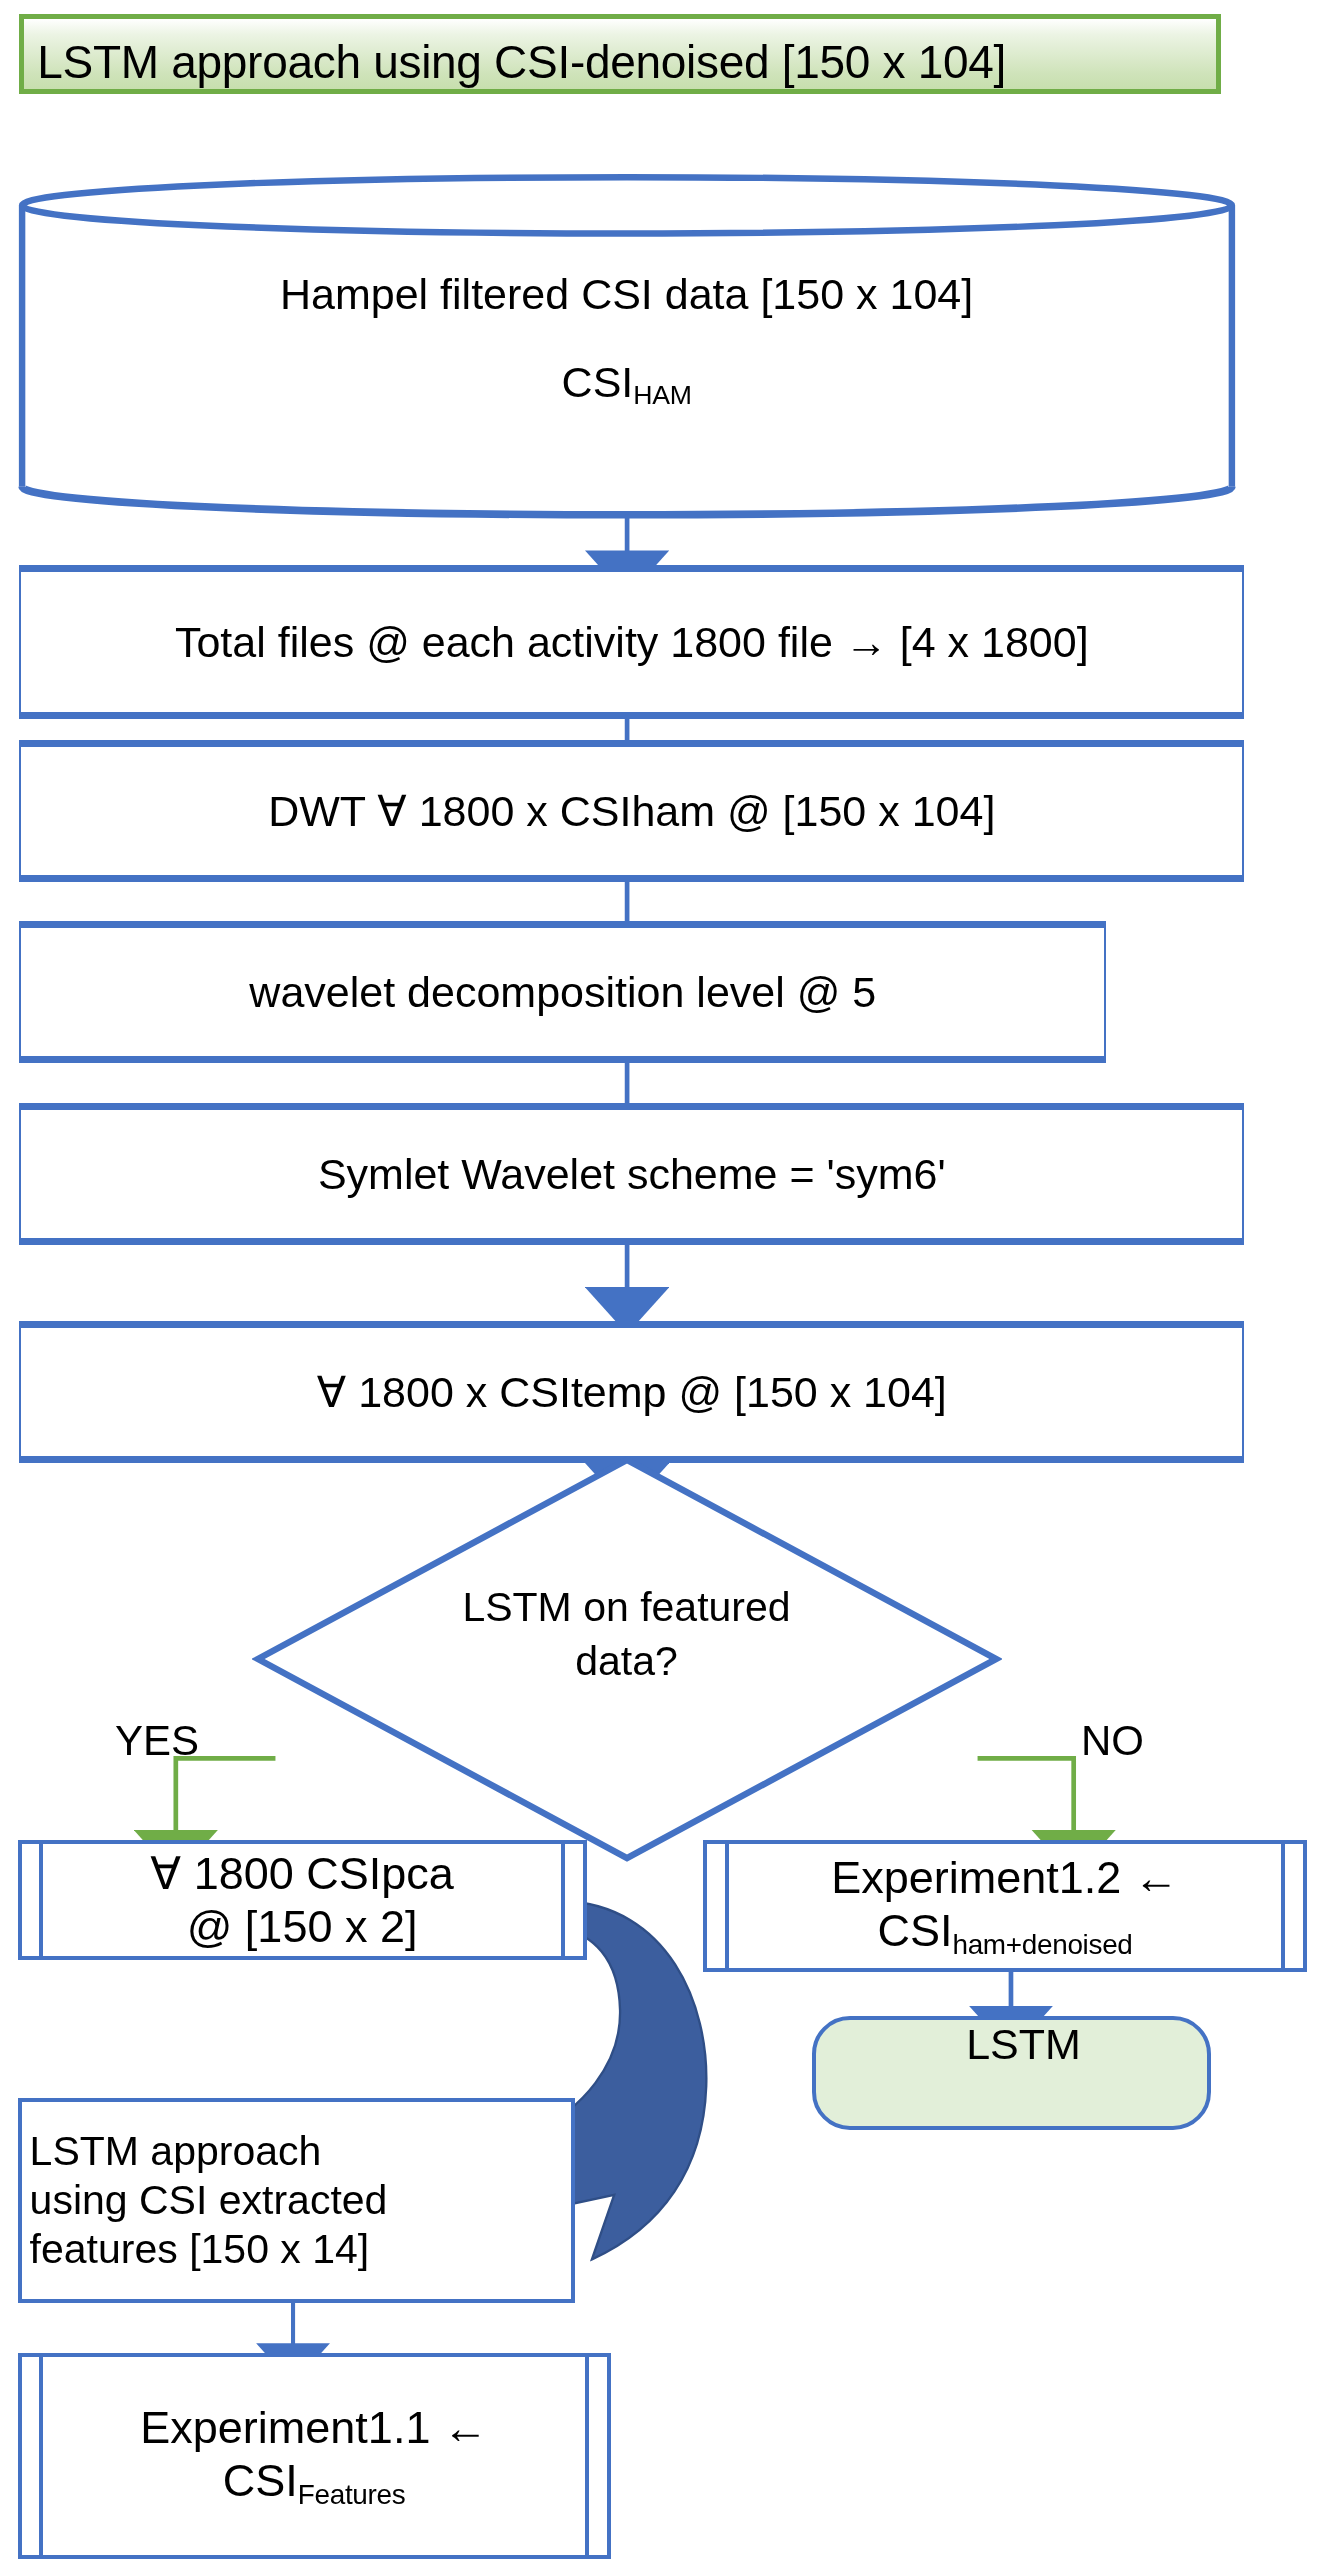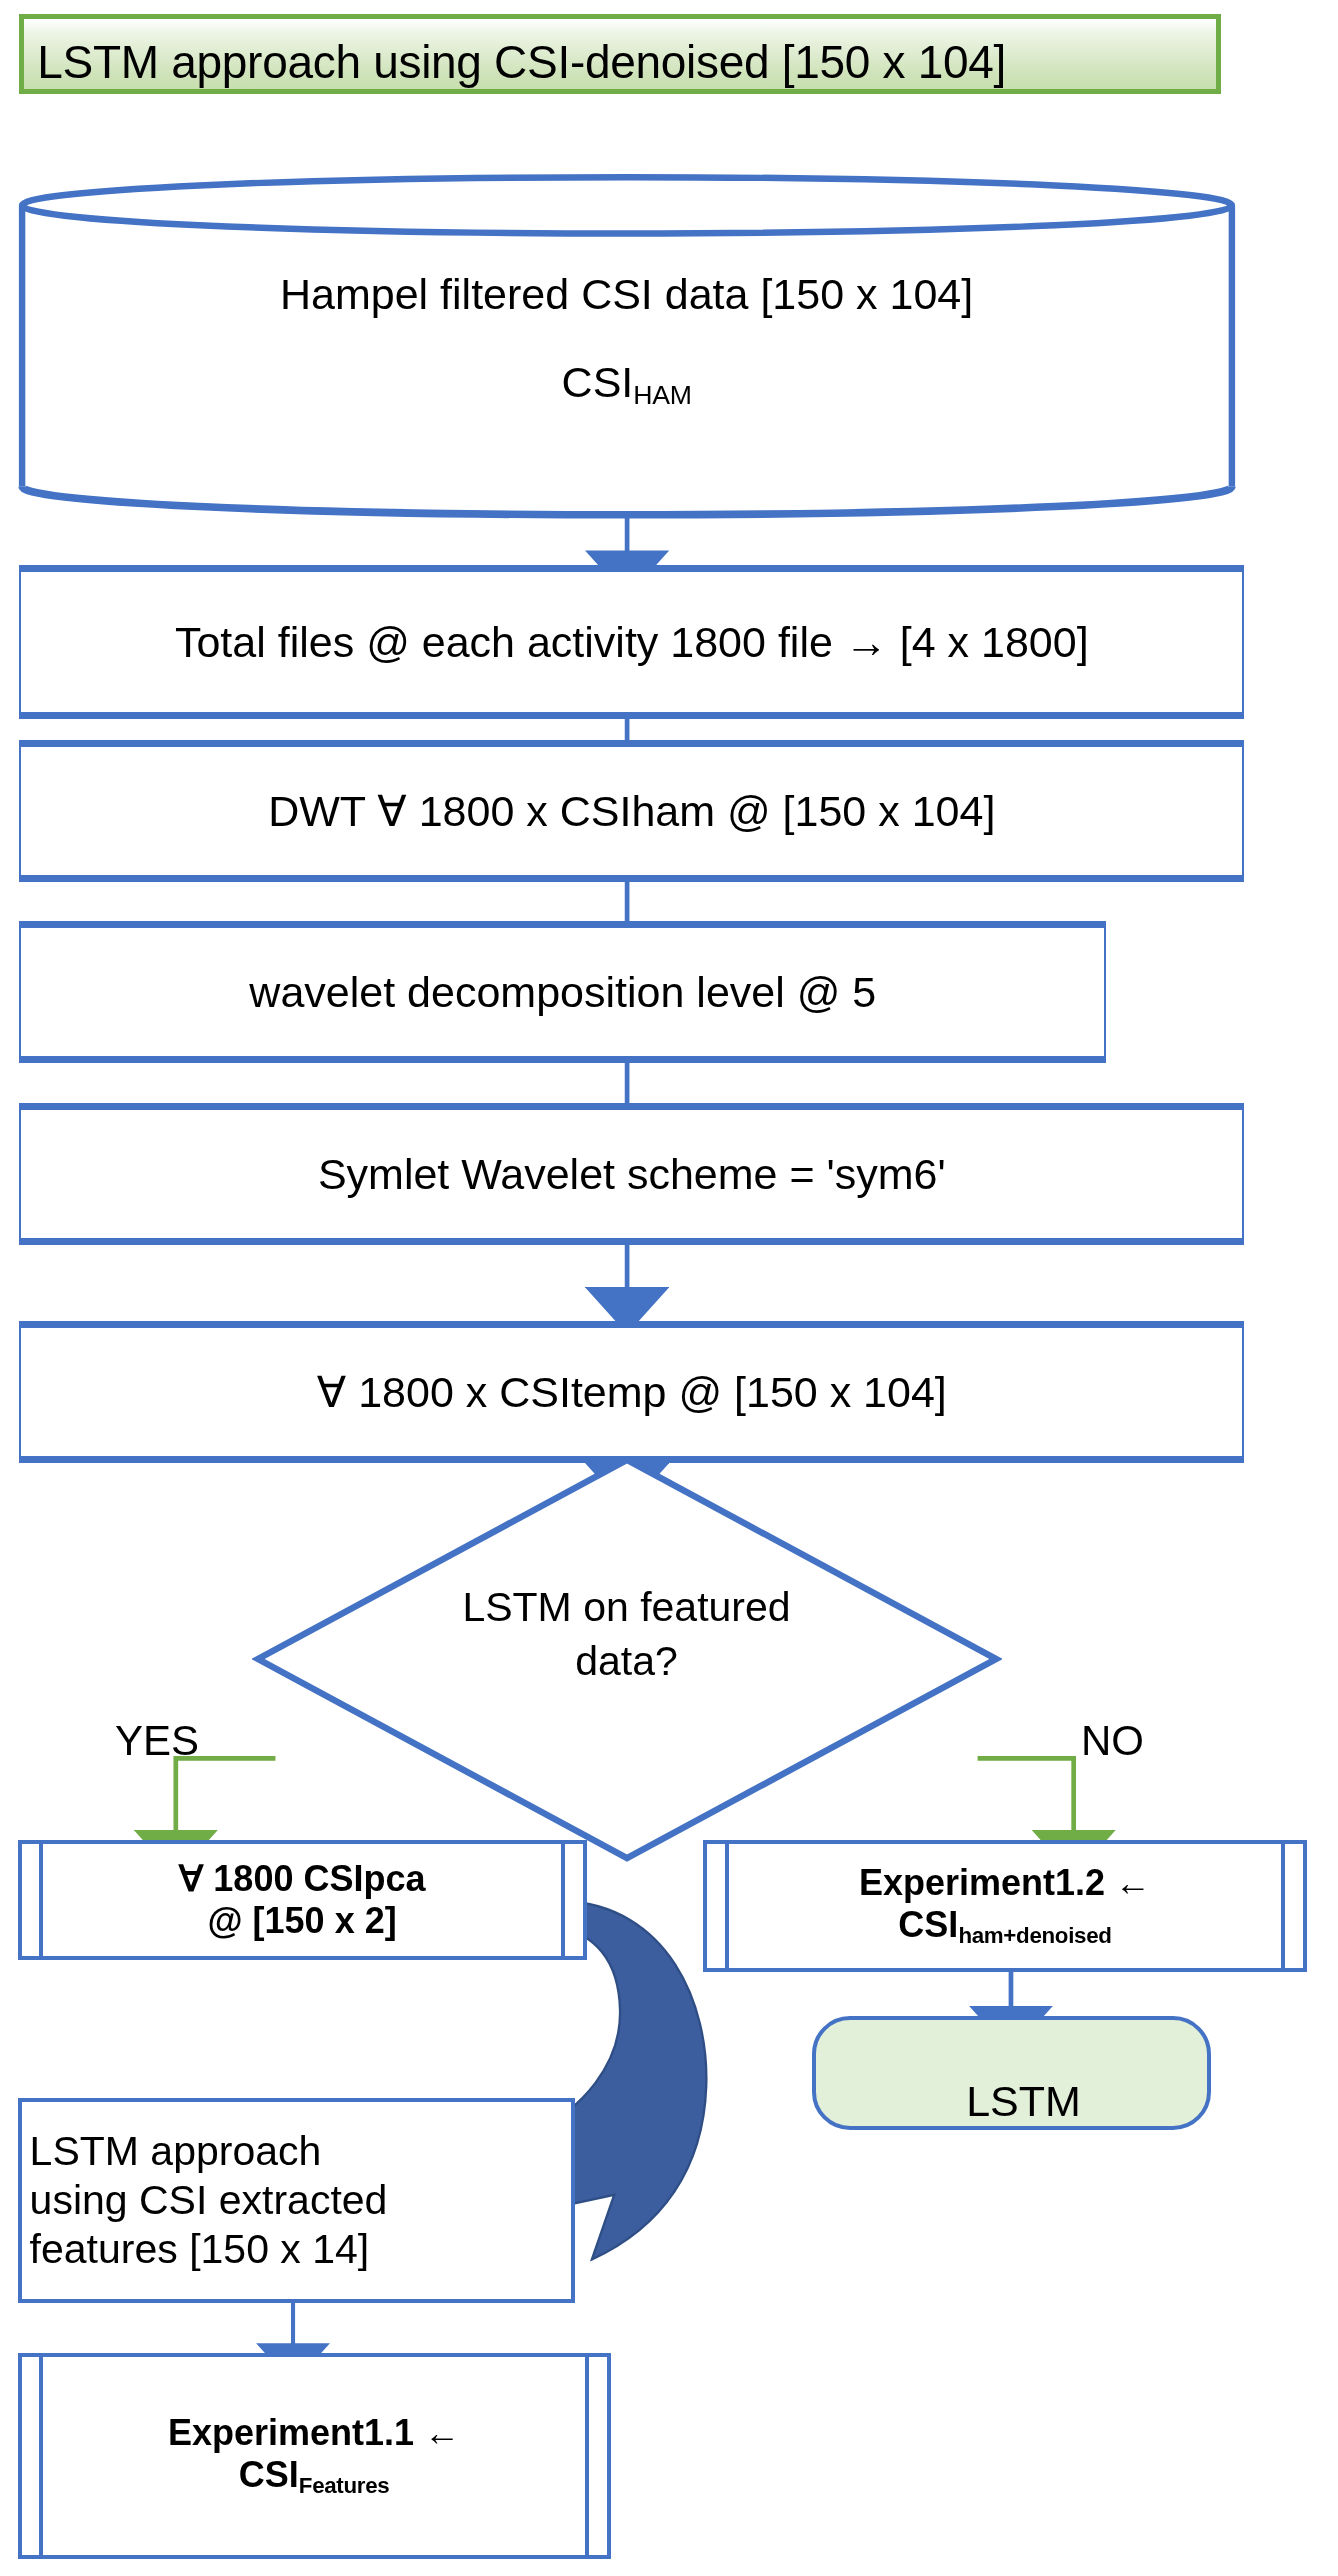--- a/index.html
+++ b/index.html
@@ -74,25 +74,24 @@
 
   
   .predef-box {
     background: #ffffff;
     box-sizing: border-box;
     border: 4.1px solid #4472C4;
     display: flex;
     align-items: center;
     justify-content: center;
     text-align: center;
-    font-size: 36px;
+    font-size: 45px;
     color: #000000;
     line-height: 1.18;
     position: absolute;
-    font-weight: bold;
   }
   .predef-box .inner-bar-l,
   .predef-box .inner-bar-r {
     position: absolute;
     top: 0; bottom: 0;
     width: 4.1px;
     background: #4472C4;
   }
   .predef-box .inner-bar-l { left: 17.6px; }
   .predef-box .inner-bar-r { right: 17.6px; }
@@ -112,21 +111,21 @@
     line-height: 1.2;
   }
 
   
   #lstm-terminator {
     background: #E2EFD9;
     box-sizing: border-box;
     border: 4.7px solid #4472C4;
     border-radius: 38px;
     display: flex;
-    align-items: flex-end;
+    align-items: flex-start;
     justify-content: center;
     font-size: 43px;
     color: #000000;
     padding-left: 24px;
   }
 
   
   #decision-wrap { left: 252px; top: 1454px; width: 750px; height: 410px; }
   #decision-text {
     position: absolute;

